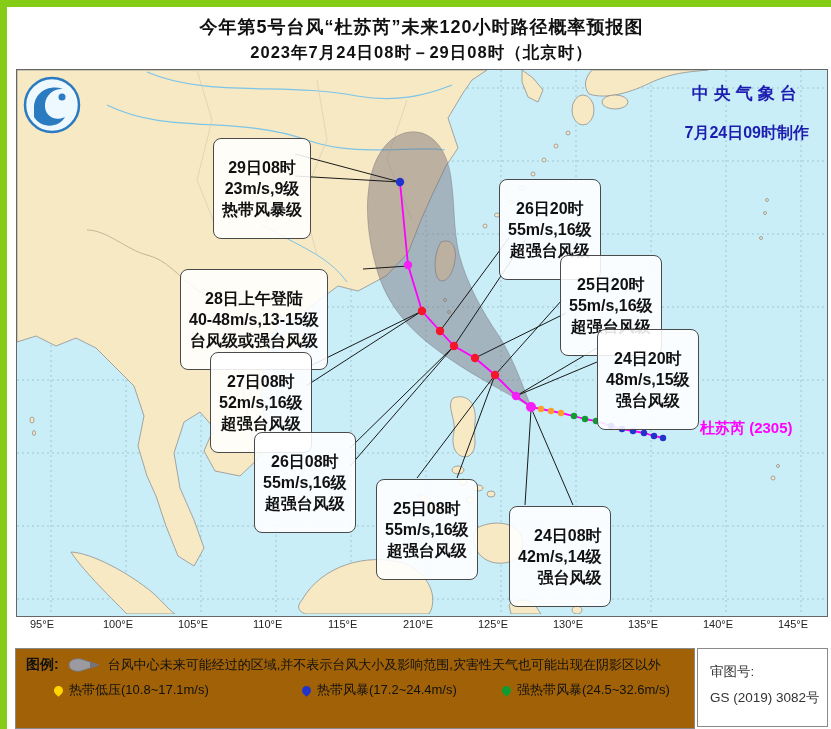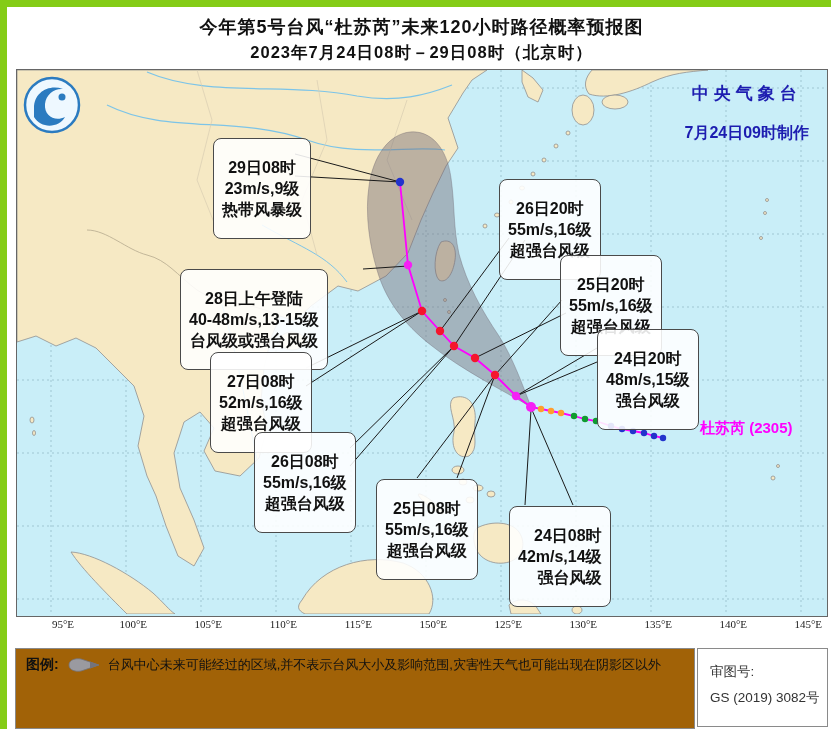--- a/index.html
+++ b/index.html
@@ -18,21 +18,21 @@
            white-space:nowrap;z-index:5;}
   
   #typhoon-label{position:absolute;color:#ff00ff;font-size:15px;font-weight:bold;z-index:4;white-space:nowrap;}
   
   #agency{position:absolute;right:18px;top:12px;text-align:center;color:#1d1db0;z-index:4;}
   #agency .a1{font-size:17px;font-weight:bold;letter-spacing:5px;}
   #agency .a2{font-size:16px;font-weight:bold;margin-top:18px;}
   
   #logo{position:absolute;left:5px;top:5px;z-index:4;}
   
-  .lon-label{position:absolute;top:611px;width:44px;text-align:right;font-family:Liberation Serif, serif;
+  .lon-label{position:absolute;top:611px;width:44px;text-align:left;font-family:Liberation Sans, sans-serif;
              font-size:11px;color:#222;}
   .lat-label{position:absolute;font-family:"DejaVu Serif",serif;font-size:11px;color:#222;
              transform:rotate(90deg);transform-origin:0 0;white-space:nowrap;}
   
   #legend-box{position:absolute;left:8px;top:641px;width:678px;height:79px;border:1px solid #8a8a8a;background:#a16207;font-size:13px;color:#111;}
   #review-box{position:absolute;left:690px;top:641px;width:131px;height:79px;border:1px solid #8a8a8a;background:#fff;
               font-size:13.5px;color:#333;padding:10px 0 0 12px;box-sizing:border-box;line-height:1.9;}
   .lg-row{position:absolute;left:10px;display:flex;align-items:center;}
   .lg-title{font-weight:bold;font-size:14px;margin-right:8px;}
   .lg-item{display:flex;align-items:center;}
@@ -239,21 +239,21 @@
         <circle cx="40" cy="22" r="3.5" fill="#2b7bc0"></circle>
       </svg>
     </div>
   </div>
 
   <span class="lon-label" style="left:23px;">95°E</span>
   <span class="lon-label" style="left:96px;">100°E</span>
   <span class="lon-label" style="left:171px;">105°E</span>
   <span class="lon-label" style="left:246px;">110°E</span>
   <span class="lon-label" style="left:321px;">115°E</span>
-  <span class="lon-label" style="left:396px;">150°E</span>
+  <span class="lon-label" style="left:396px;">210°E</span>
   <span class="lon-label" style="left:471px;">125°E</span>
   <span class="lon-label" style="left:546px;">130°E</span>
   <span class="lon-label" style="left:621px;">135°E</span>
   <span class="lon-label" style="left:696px;">140°E</span>
   <span class="lon-label" style="left:771px;">145°E</span>
 
   <span class="lat-label" style="left:834px;top:66px;">35°N</span>
   <span class="lat-label" style="left:834px;top:139px;">30°N</span>
   <span class="lat-label" style="left:834px;top:212px;">25°N</span>
   <span class="lat-label" style="left:834px;top:285px;">20°N</span>
@@ -263,20 +263,34 @@
 
   <div id="legend-box">
     <div class="lg-row" style="top:7px;">
       <span class="lg-title">图例:</span>
       <svg width="34" height="16" style="margin-right:7px;">
         <path d="M2,8 C2,3 8,1 14,2 L32,8 L14,14 C8,15 2,13 2,8 Z" fill="#9a9aa0" stroke="#73737c" stroke-width="0.8"></path>
         <path d="M23,4.5 L32,8 L23,11.5 Z" fill="#73737c"></path>
       </svg>
       <span>台风中心未来可能经过的区域,并不表示台风大小及影响范围,灾害性天气也可能出现在阴影区以外</span>
     </div>
+    <div class="lg-row" id="lg-row-2" style="top:32px;left:38px;">
+        <span class="lg-item" style="width: 248px;">
+          <span class="lg-marker" style="background: rgb(255, 212, 0);"></span>
+          <span class="lg-label">热带低压(10.8~17.1m/s)</span>
+        </span>
+        <span class="lg-item" style="width: 200px;">
+          <span class="lg-marker" style="background: rgb(34, 51, 204);"></span>
+          <span class="lg-label">热带风暴(17.2~24.4m/s)</span>
+        </span>
+        <span class="lg-item" style="width: auto;">
+          <span class="lg-marker" style="background: rgb(15, 155, 48);"></span>
+          <span class="lg-label">强热带风暴(24.5~32.6m/s)</span>
+        </span>
+      </div>
   </div>
 
   <div id="review-box">
     <div>审图号:</div>
     <div>GS (2019) 3082号</div>
   </div>
 
 </div>
 
 </body></html>

